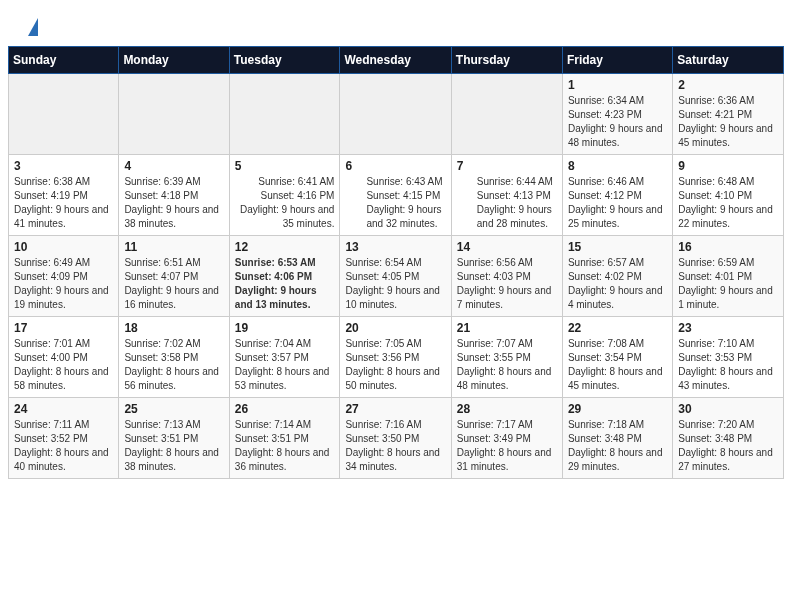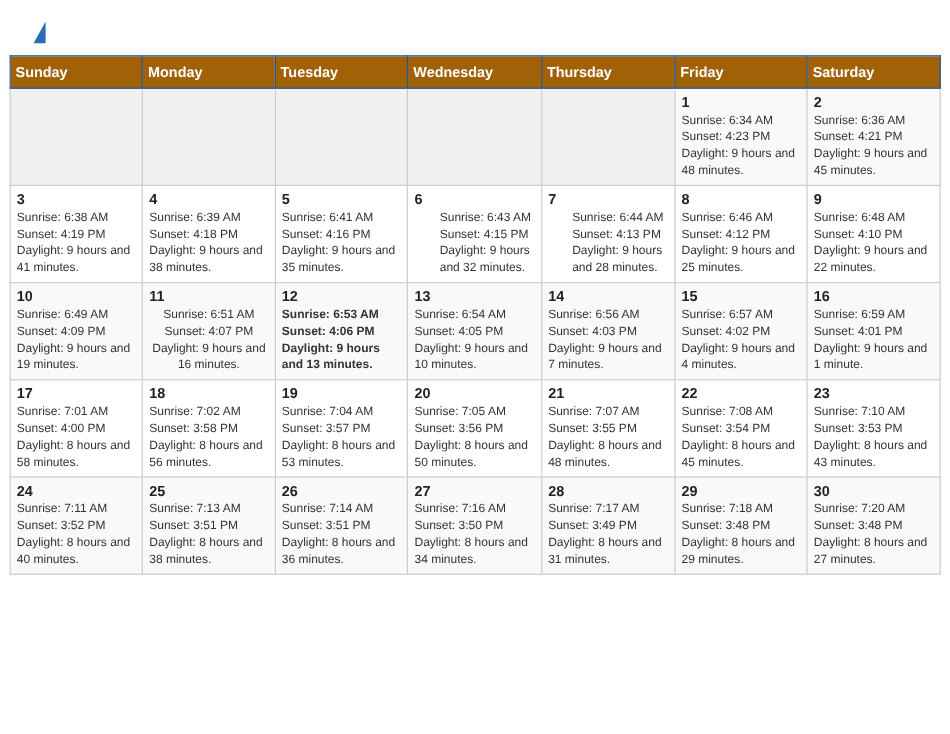--- a/index.html
+++ b/index.html
@@ -55,21 +55,21 @@
       font-size: 15px;
       color: #555;
     }
     .calendar {
       width: 100%;
       border-collapse: collapse;
       font-size: 11px;
       padding: 0 8px;
     }
     .calendar thead tr th {
-      background: #a16207;
+      background: #0f172a;
       color: #fff;
       font-weight: bold;
       font-size: 12px;
       padding: 6px 4px;
       text-align: left;
       border: 1px solid #1e5a9e;
     }
     .calendar tbody tr td {
       vertical-align: top;
       border: 1px solid #ccc;
@@ -158,21 +158,21 @@
 Daylight: 9 hours and 41 minutes.</div>
           </td>
           <td>
             <span class="day-number">4</span>
             <div class="day-info" style="white-space: pre-line;">Sunrise: 6:39 AM
 Sunset: 4:18 PM
 Daylight: 9 hours and 38 minutes.</div>
           </td>
           <td>
             <span class="day-number">5</span>
-            <div class="day-info" style="white-space: pre-line;">Sunrise: 6:41 AM
+            <div class="day-info" style="white-space: pre-line; text-align: right;">Sunrise: 6:41 AM
 Sunset: 4:16 PM
 Daylight: 9 hours and 35 minutes.</div>
           </td>
           <td>
             <span class="day-number">6</span>
             <div class="day-info" style="white-space: pre-line; margin-left: 21px;">Sunrise: 6:43 AM
 Sunset: 4:15 PM
 Daylight: 9 hours and 32 minutes.</div>
           </td>
           <td>
@@ -196,21 +196,21 @@
         </tr>
         <tr>
           <td>
             <span class="day-number">10</span>
             <div class="day-info" style="white-space: pre-line;">Sunrise: 6:49 AM
 Sunset: 4:09 PM
 Daylight: 9 hours and 19 minutes.</div>
           </td>
           <td>
             <span class="day-number">11</span>
-            <div class="day-info" style="white-space: pre-line; text-align: center;">Sunrise: 6:51 AM
+            <div class="day-info" style="white-space: pre-line;">Sunrise: 6:51 AM
 Sunset: 4:07 PM
 Daylight: 9 hours and 16 minutes.</div>
           </td>
           <td>
             <span class="day-number">12</span>
             <div class="day-info" style="white-space: pre-line; font-weight: bold;">Sunrise: 6:53 AM
 Sunset: 4:06 PM
 Daylight: 9 hours and 13 minutes.</div>
           </td>
           <td>

